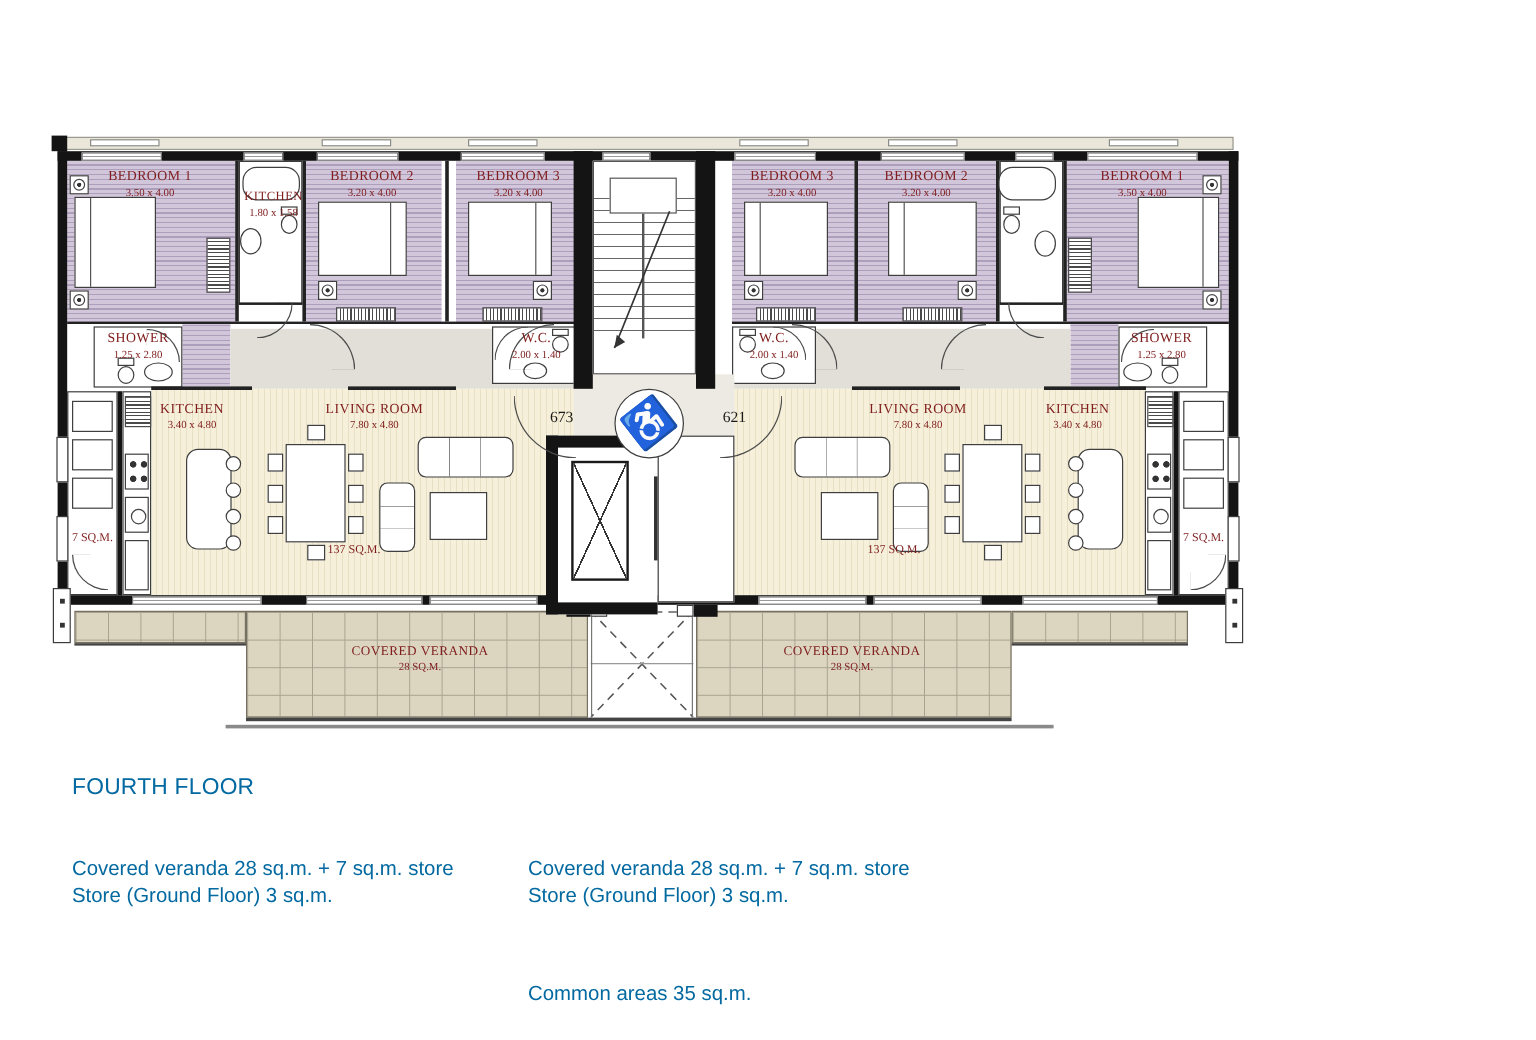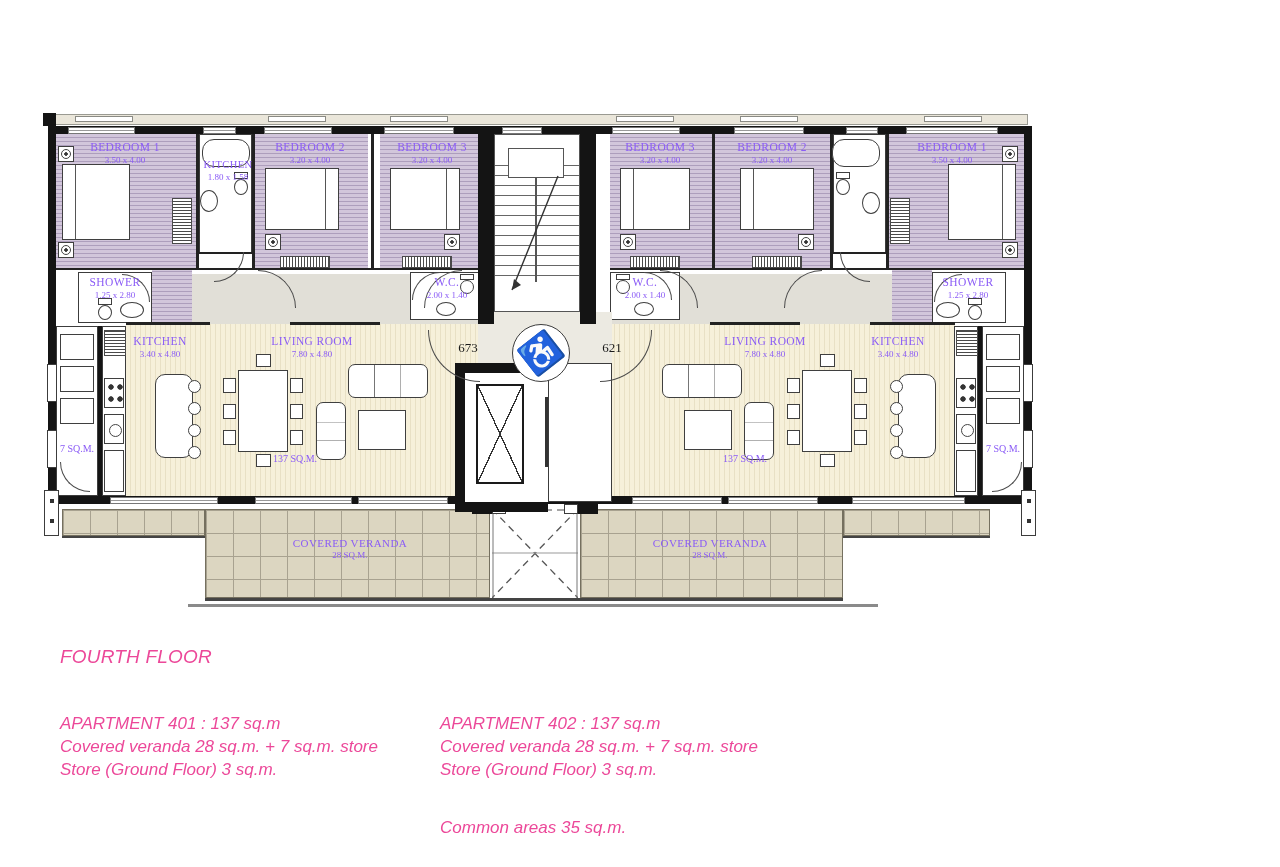--- a/index.html
+++ b/index.html
@@ -29,40 +29,40 @@
   .stairs{background:#fff;border:1px solid #555;box-sizing:border-box;}
   .treads{background:repeating-linear-gradient(to bottom,transparent 0 9px,#666 9px 10px);}
   .xbox{border:2px solid #1a1a1a;box-sizing:border-box;background:
     linear-gradient(to top right,transparent calc(50% - .7px),#333 calc(50% - .7px),#333 calc(50% + .7px),transparent calc(50% + .7px)),
     linear-gradient(to bottom right,transparent calc(50% - .7px),#333 calc(50% - .7px),#333 calc(50% + .7px),transparent calc(50% + .7px)),#fff;}
   .arc{position:absolute;box-sizing:border-box;}
   .arc-tl{border-top:1.3px solid #4a4a4a;border-left:1.3px solid #4a4a4a;border-top-left-radius:100%;}
   .arc-tr{border-top:1.3px solid #4a4a4a;border-right:1.3px solid #4a4a4a;border-top-right-radius:100%;}
   .arc-bl{border-bottom:1.3px solid #4a4a4a;border-left:1.3px solid #4a4a4a;border-bottom-left-radius:100%;}
   .arc-br{border-bottom:1.3px solid #4a4a4a;border-right:1.3px solid #4a4a4a;border-bottom-right-radius:100%;}
-  .rl{position:absolute;text-align:center;color:#8b5cf6;line-height:1.3;}
+  .rl{position:absolute;text-align:center;color:#7f1d1d;line-height:1.3;}
   .rn{font-size:11.5px;letter-spacing:.4px;white-space:nowrap;}
   .rd{font-size:9px;white-space:nowrap;}
   .unit{position:absolute;font-size:13px;color:#1a1a1a;text-align:center;}
   .pl{position:absolute;top:0;bottom:0;width:12px;border-right:1.1px solid #555;}
   .pr{position:absolute;top:0;bottom:0;right:0;width:12px;border-left:1.1px solid #555;}
   .lamp{position:absolute;inset:2px;border:1px solid #444;border-radius:50%;
     background:radial-gradient(circle,#333 1.5px,transparent 2px);}
   .stove{background-image:
     radial-gradient(circle at 6px 8px,#333 2.4px,transparent 3px),
     radial-gradient(circle at 15px 8px,#333 2.4px,transparent 3px),
     radial-gradient(circle at 6px 20px,#333 2.4px,transparent 3px),
     radial-gradient(circle at 15px 20px,#333 2.4px,transparent 3px);}
   .sc{position:absolute;border:1px solid #444;border-radius:50%;}
   .cush2{background-image:linear-gradient(90deg,transparent 32%,#555 32.5%,transparent 33.5%),
     linear-gradient(90deg,transparent 65%,#555 65.5%,transparent 66.5%);}
   .cush2v{background-image:linear-gradient(0deg,transparent 32%,#555 32.5%,transparent 33.5%),
     linear-gradient(0deg,transparent 65%,#555 65.5%,transparent 66.5%);}
   .mk{position:absolute;width:4px;height:4px;background:#333;}
-  .legend{position:absolute;font-family:"Liberation Sans",sans-serif;color:#ec4899;font-style:italic;}
+  .legend{position:absolute;font-family:"Liberation Sans",sans-serif;color:#0369a1;}
   .flt{font-size:19px;letter-spacing:.2px;}
   .ltxt div{font-size:17px;line-height:23px;white-space:nowrap;}
   .wheel{position:absolute;border:1.3px solid #3c3c3c;border-radius:50%;display:flex;
     align-items:center;justify-content:center;background:#fff;}
   .wheel span{font-size:32px;color:#222;transform:rotate(-38deg);line-height:1;}
 </style>
 </head>
 <body>
 
 <div class="plan">
@@ -419,24 +419,22 @@
     <div class="rd">28 SQ.M.</div>
   </div>
   <div class="rl" style="left:560px;top:424px;width:220px">
     <div class="rn" style="font-size:11px">COVERED VERANDA</div>
     <div class="rd">28 SQ.M.</div>
   </div>
 </div>
 
 <div class="legend flt" style="left:60px;top:646px">FOURTH FLOOR</div>
 <div class="legend ltxt" style="left:60px;top:712px">
-  <div>APARTMENT 401 : 137 sq.m</div>
   <div>Covered veranda 28 sq.m. + 7 sq.m. store</div>
   <div>Store (Ground Floor) 3 sq.m.</div>
 </div>
 <div class="legend ltxt" style="left:440px;top:712px">
-  <div>APARTMENT 402 : 137 sq.m</div>
   <div>Covered veranda 28 sq.m. + 7 sq.m. store</div>
   <div>Store (Ground Floor) 3 sq.m.</div>
 </div>
 <div class="legend ltxt" style="left:440px;top:816px">
   <div>Common areas 35 sq.m.</div>
 </div>
 
 </body></html>

